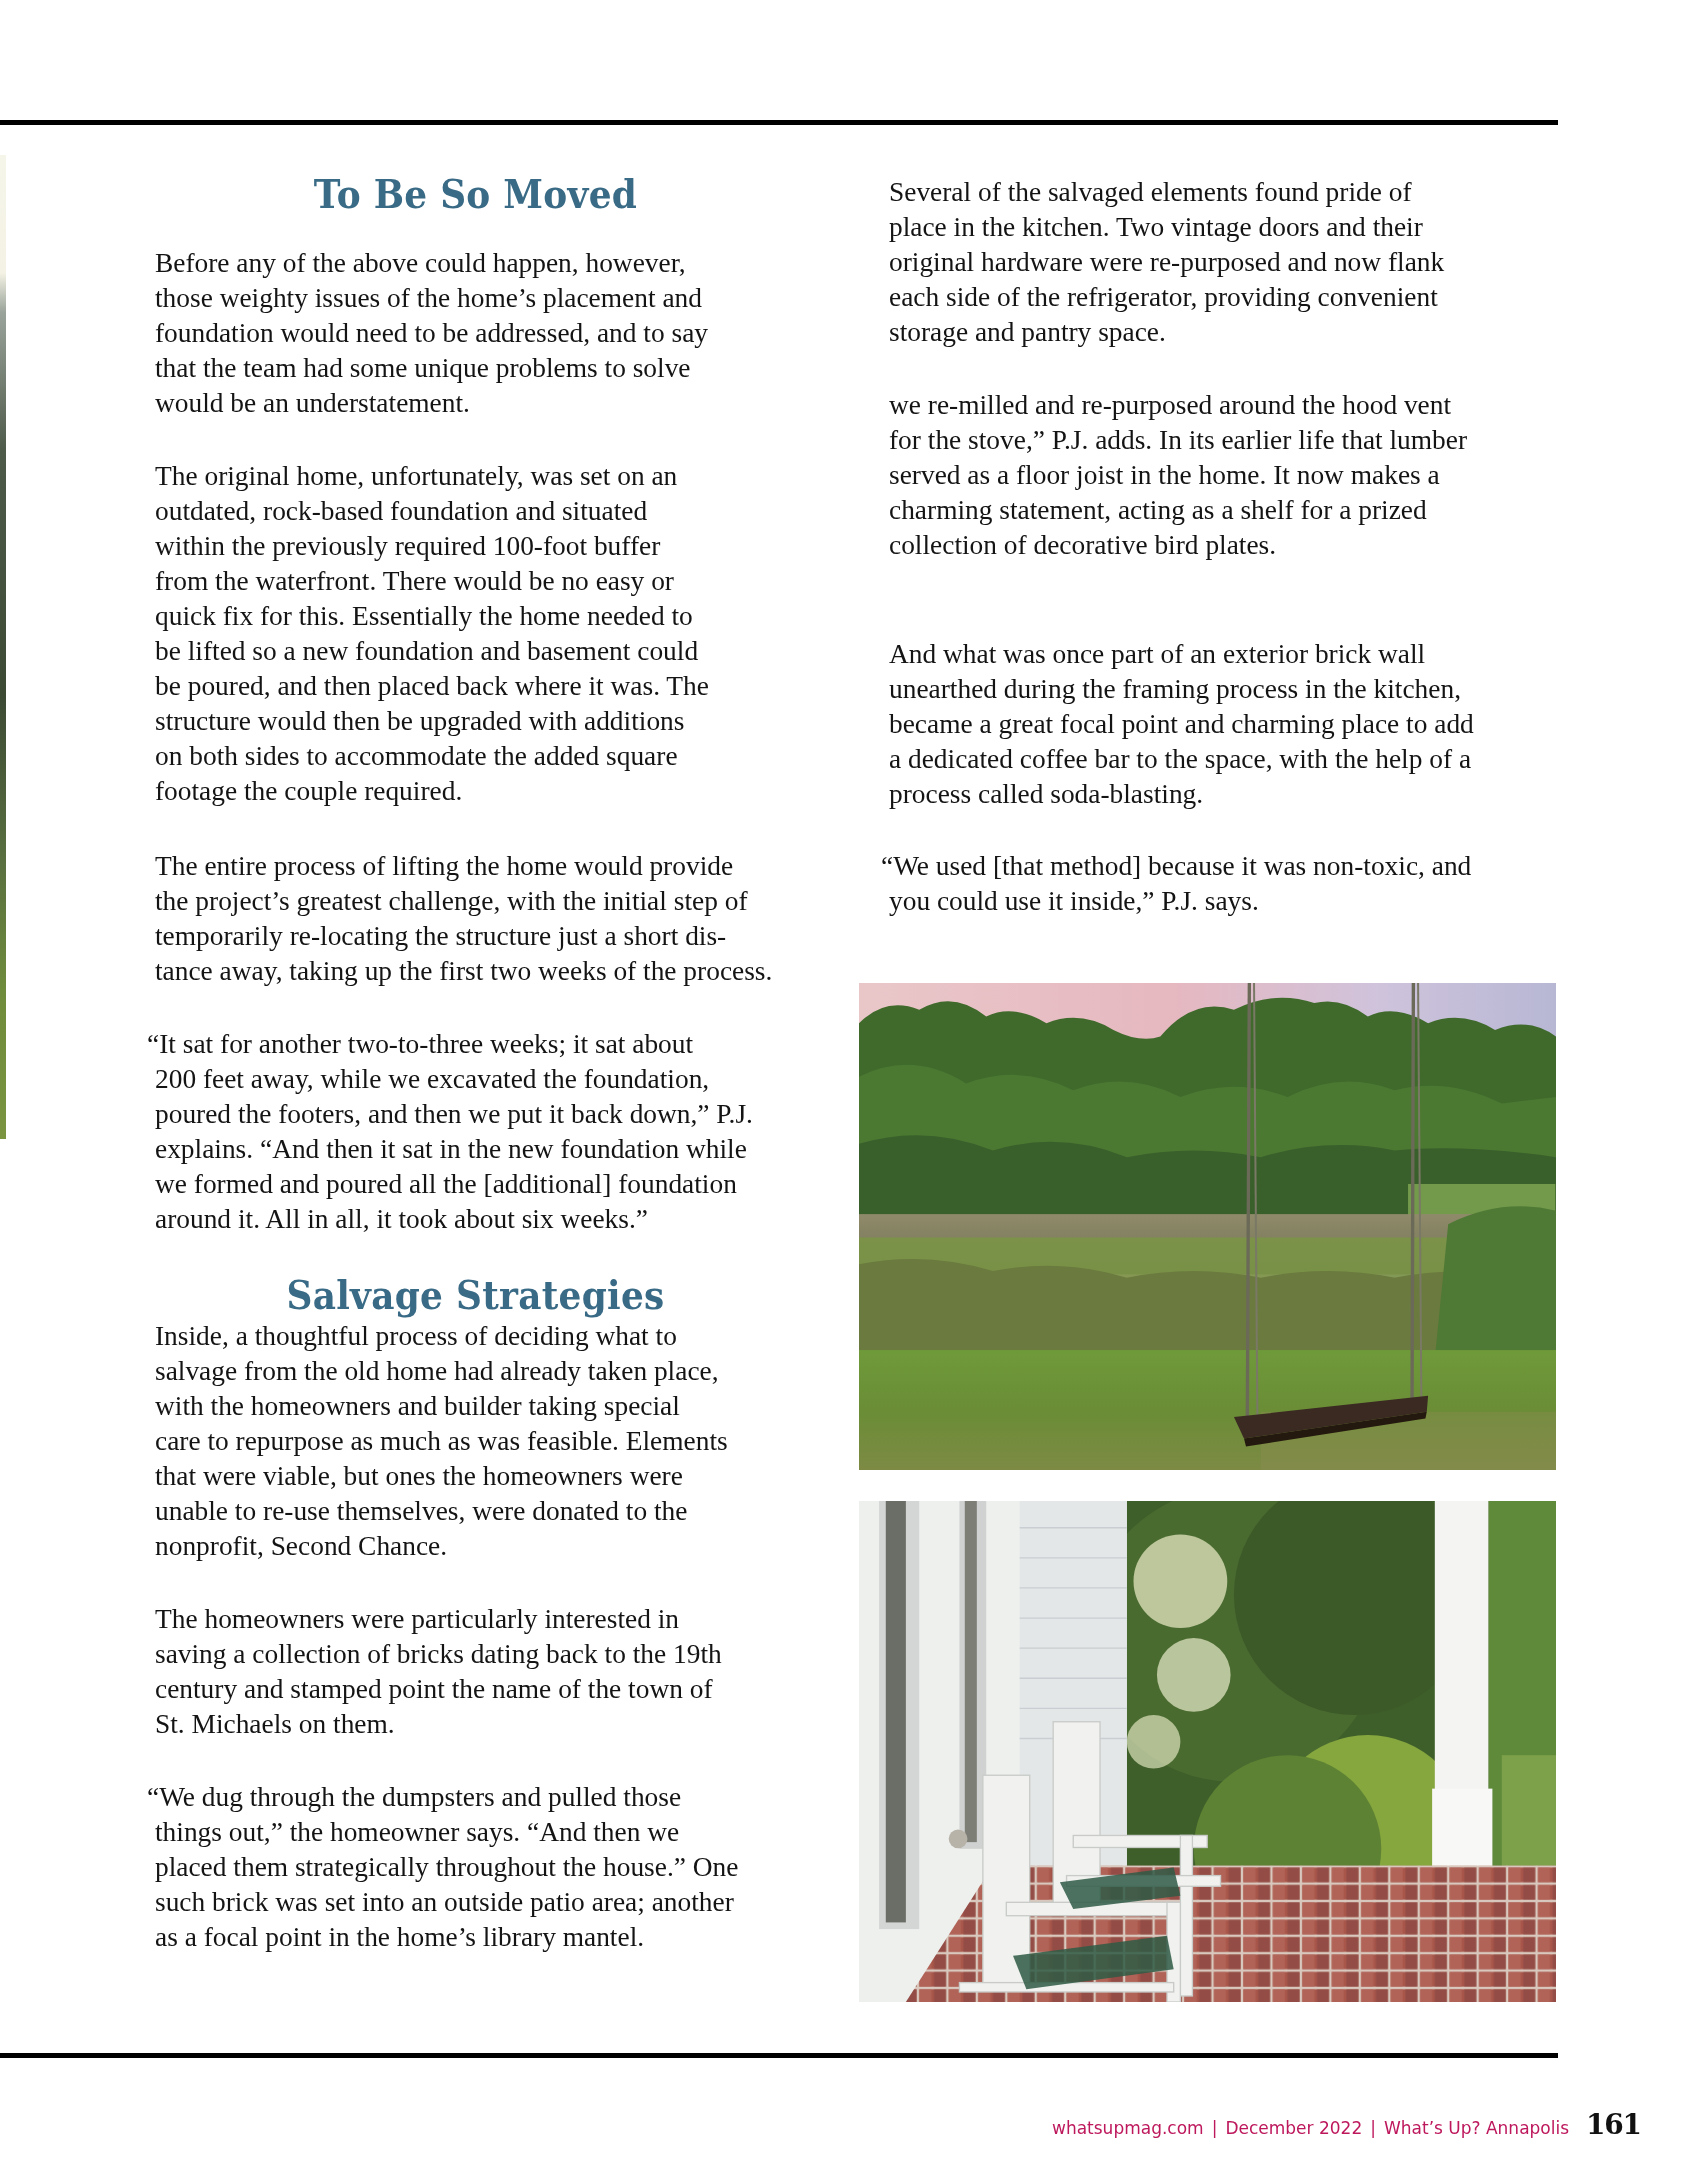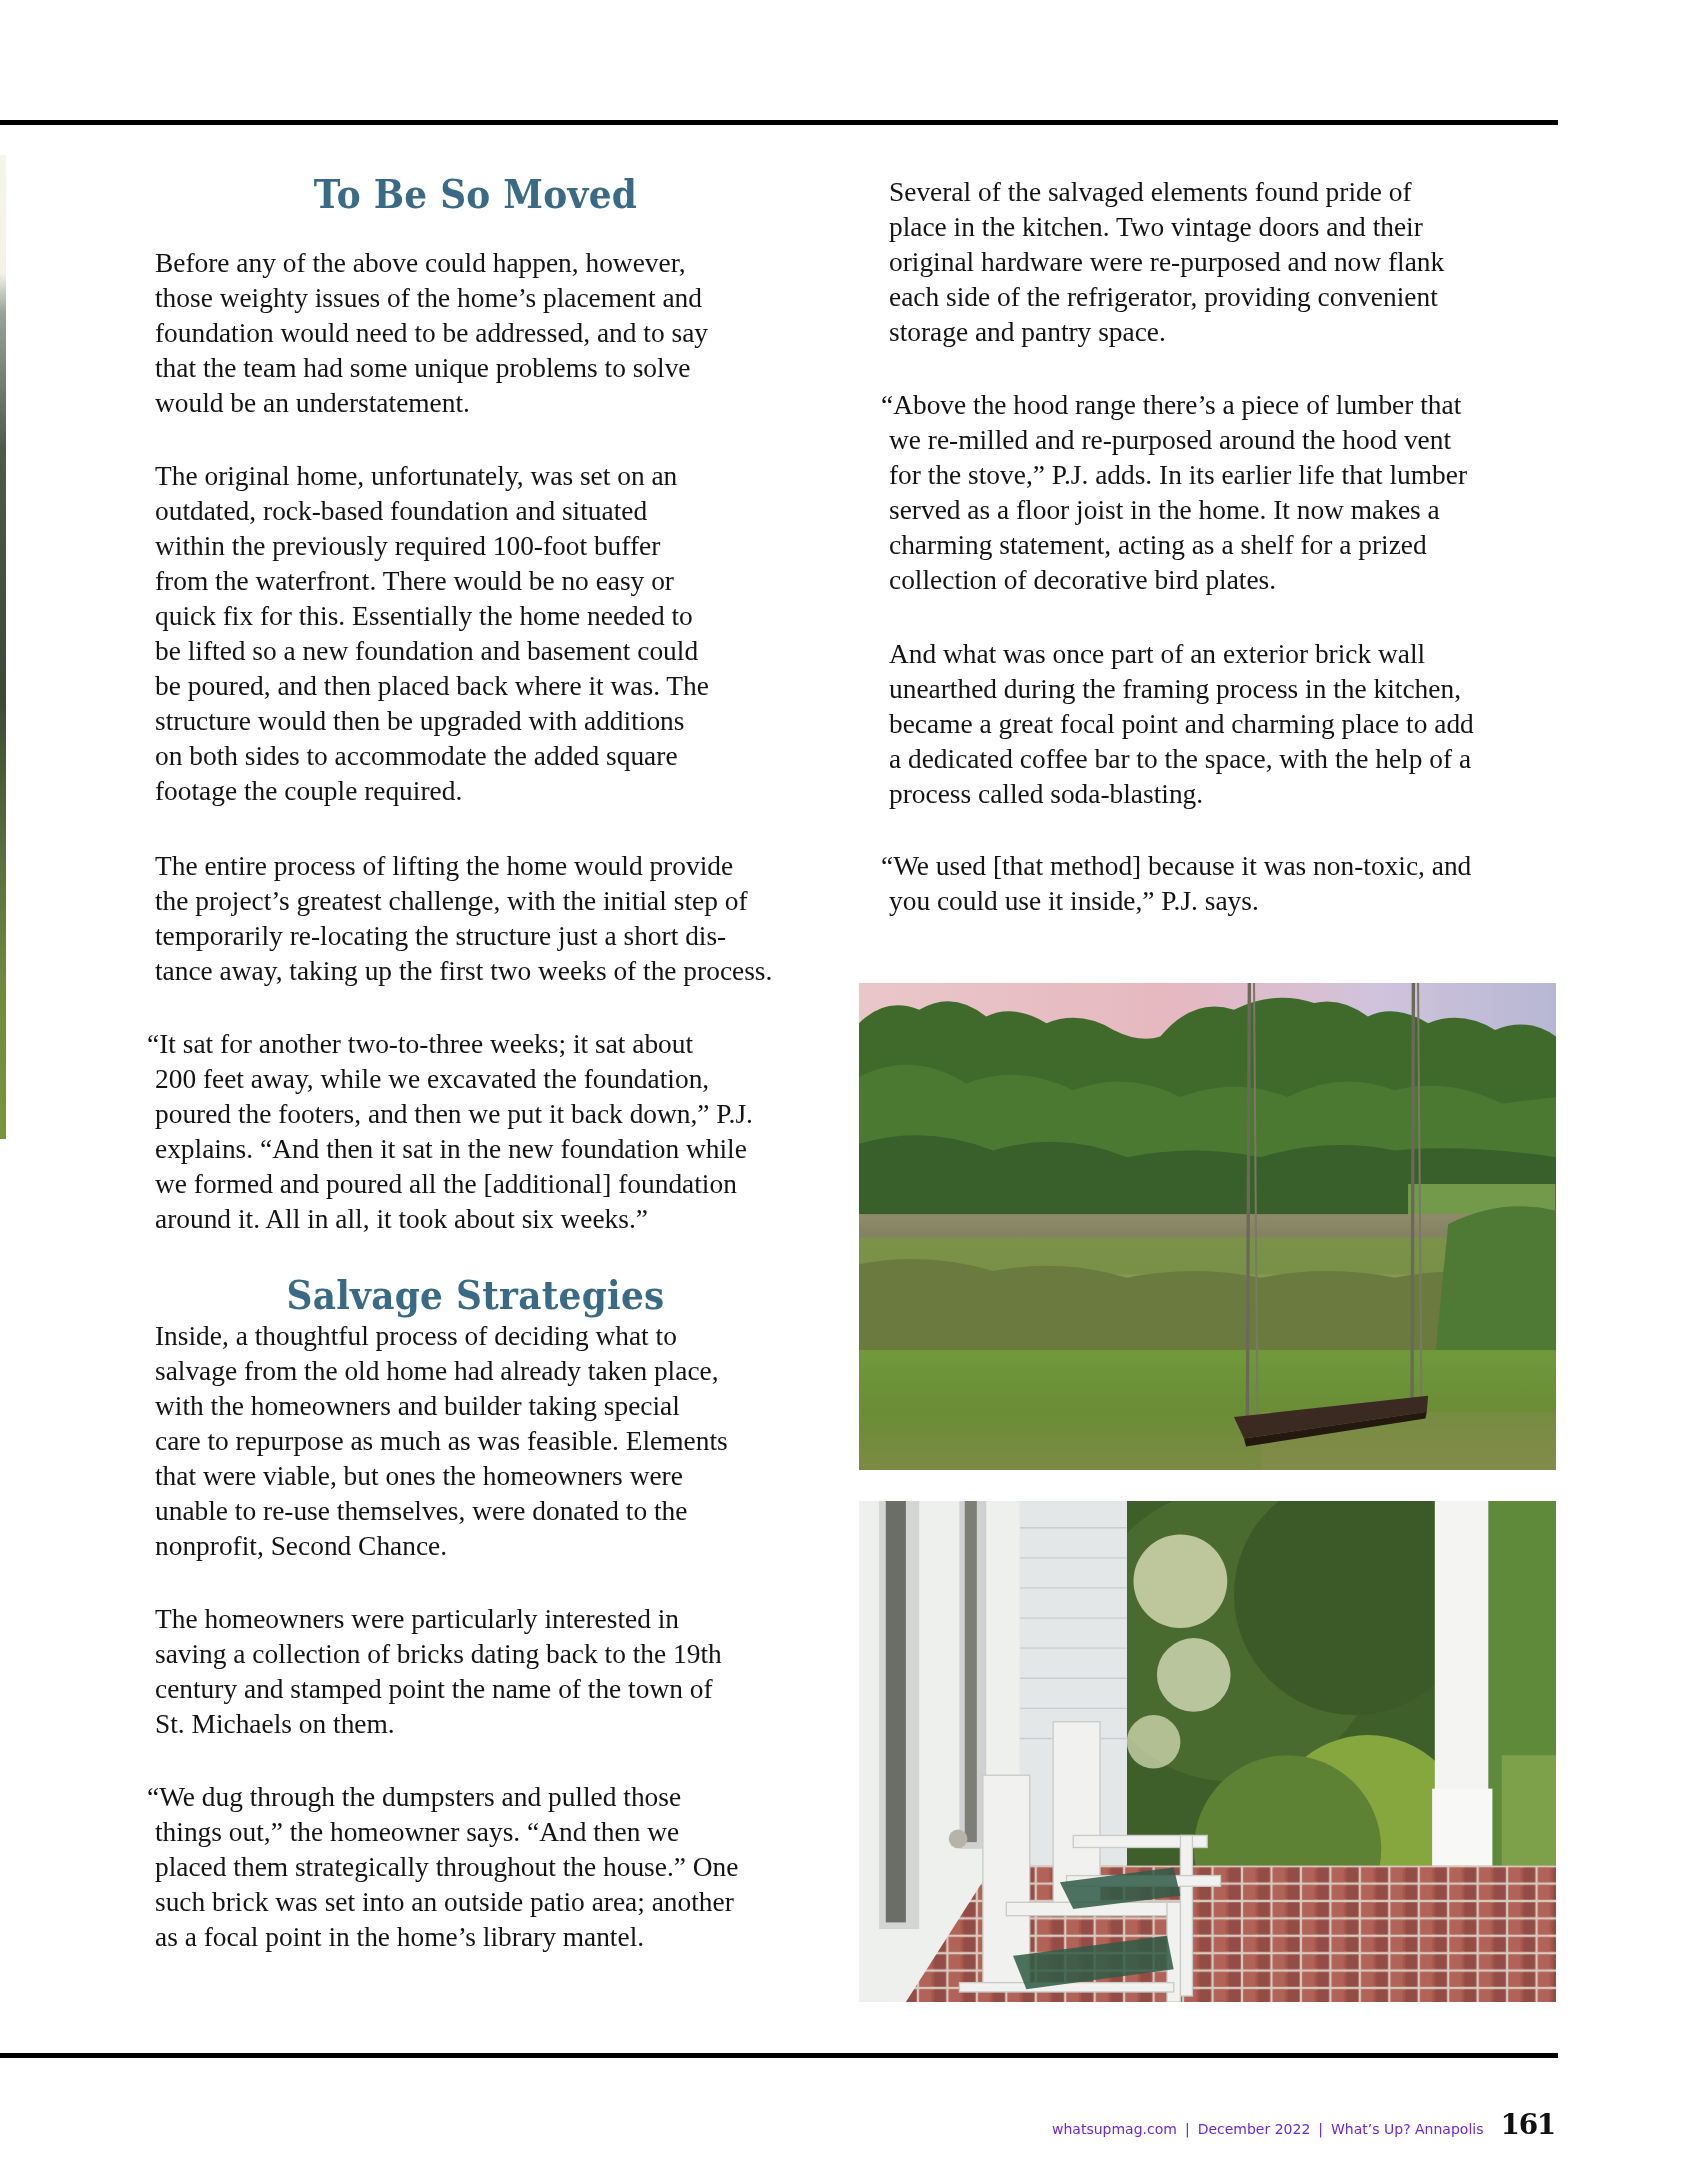--- a/index.html
+++ b/index.html
@@ -19,21 +19,21 @@
   .col .para { position: absolute; left: 0; }
   .col .line { display: block; height: 35px; line-height: 35px; white-space: nowrap; }
   .col .line.hang { margin-left: -8px; }
   .left-col { left: 155px; top: 0; width: 643px; }
   .right-col { left: 889px; top: 0; width: 656px; }
   .photo { position: absolute; overflow: hidden; }
   .photo svg { display: block; width: 100%; height: 100%; }
   .photo-swing { left: 859px; top: 983px; width: 697px; height: 487px; }
   .photo-porch { left: 859px; top: 1501px; width: 697px; height: 501px; }
   .footer { position: absolute; left: 1052px; top: 2108px; height: 40px; display: flex; align-items: baseline; white-space: nowrap; }
-  .footer-text { font-family: "DejaVu Sans", "Liberation Sans", sans-serif; font-size: 14px; color: #6d28d9;
+  .footer-text { font-family: "DejaVu Sans", "Liberation Sans", sans-serif; font-size: 17px; color: #be185d;
     letter-spacing: 0px; transform-origin: left; }
   .footer-sep { display: inline-block; margin: 0 8px; }
   .page-number { font-family: "DejaVu Serif", "Liberation Serif", serif; font-weight: bold; font-size: 28px;
     color: #111; margin-left: 17px; letter-spacing: -1.3px; }
 </style>
 </head>
 <body>
 
 <div class="page">
 
@@ -107,21 +107,20 @@
 
   <div class="col right-col">
     <div class="para" style="top:175px">
         <span class="line">Several of the salvaged elements found pride of</span>
         <span class="line">place in the kitchen. Two vintage doors and their</span>
         <span class="line">original hardware were re-purposed and now flank</span>
         <span class="line">each side of the refrigerator, providing convenient</span>
         <span class="line">storage and pantry space.</span>
       </div>
     <div class="para" style="top:388px">
-        <span class="line hang">“Above the hood range there’s a piece of lumber that</span>
         <span class="line">we re-milled and re-purposed around the hood vent</span>
         <span class="line">for the stove,” P.J. adds. In its earlier life that lumber</span>
         <span class="line">served as a floor joist in the home. It now makes a</span>
         <span class="line">charming statement, acting as a shelf for a prized</span>
         <span class="line">collection of decorative bird plates.</span>
       </div>
     <div class="para" style="top:637px">
         <span class="line">And what was once part of an exterior brick wall</span>
         <span class="line">unearthed during the framing process in the kitchen,</span>
         <span class="line">became a great focal point and charming place to add</span>

